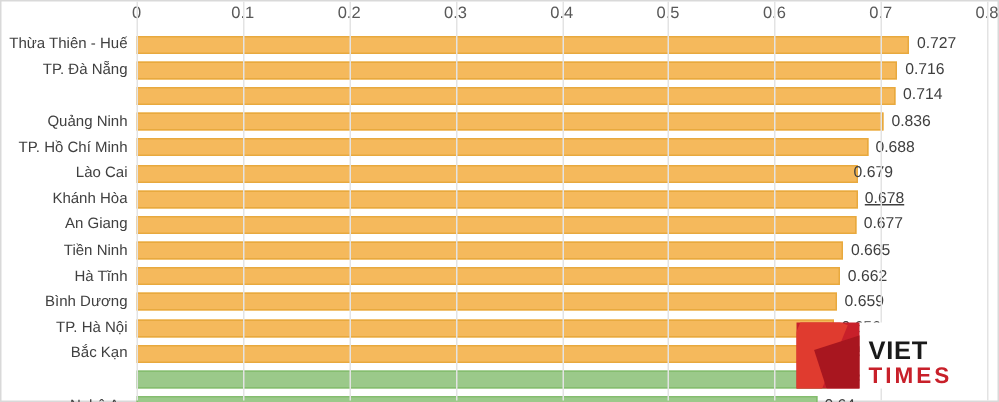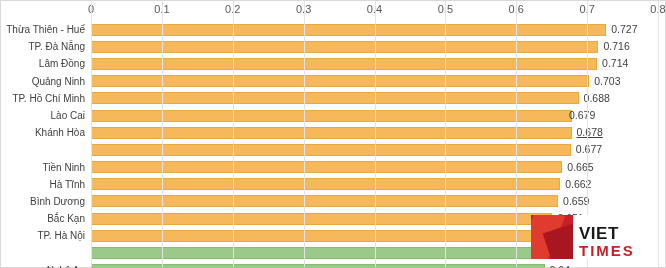--- a/index.html
+++ b/index.html
@@ -195,31 +195,30 @@
         </div>
       </div>
       <div class="row">
         <div class="row-label">TP. Đà Nẵng</div>
         <div class="bar-track">
           <div class="bar" style="width: 507.465px;"></div>
           <div class="bar-value" style="left: 507.465px;">0.716</div>
         </div>
       </div>
       <div class="row">
-        <div class="row-label">Lâm Đồng</div>
         <div class="bar-track">
           <div class="bar" style="width: 506.047px;"></div>
           <div class="bar-value" style="left: 506.047px;">0.714</div>
         </div>
       </div>
       <div class="row">
         <div class="row-label">Quảng Ninh</div>
         <div class="bar-track">
           <div class="bar" style="width: 498.251px;"></div>
-          <div class="bar-value" style="left: 498.251px;">0.703</div>
+          <div class="bar-value" style="left: 498.251px;">0.836</div>
         </div>
       </div>
       <div class="row">
         <div class="row-label">TP. Hồ Chí Minh</div>
         <div class="bar-track">
           <div class="bar" style="width: 487.62px;"></div>
           <div class="bar-value" style="left: 487.62px;">0.688</div>
         </div>
       </div>
       <div class="row">
@@ -230,20 +229,21 @@
         </div>
       </div>
       <div class="row">
         <div class="row-label">Khánh Hòa</div>
         <div class="bar-track">
           <div class="bar" style="width: 480.533px;"></div>
           <div class="bar-value" style="left: 480.533px; text-decoration: underline;">0.678</div>
         </div>
       </div>
       <div class="row">
+        <div class="row-label">An Giang</div>
         <div class="bar-track">
           <div class="bar" style="width: 479.824px;"></div>
           <div class="bar-value" style="left: 479.824px;">0.677</div>
         </div>
       </div>
       <div class="row">
         <div class="row-label">Tiền Ninh</div>
         <div class="bar-track">
           <div class="bar" style="width: 471.319px;"></div>
           <div class="bar-value" style="left: 471.319px;">0.665</div>
@@ -257,31 +257,31 @@
         </div>
       </div>
       <div class="row">
         <div class="row-label">Bình Dương</div>
         <div class="bar-track">
           <div class="bar" style="width: 467.066px;"></div>
           <div class="bar-value" style="left: 467.066px;">0.659</div>
         </div>
       </div>
       <div class="row">
+        <div class="row-label">TP. Hà Nội</div>
+        <div class="bar-track">
+          <div class="bar" style="width: 464.94px;"></div>
+          <div class="bar-value" style="left: 464.94px;">0.656</div>
+        </div>
+      </div>
+      <div class="row">
         <div class="row-label">Bắc Kạn</div>
         <div class="bar-track">
           <div class="bar" style="width: 461.396px;"></div>
           <div class="bar-value" style="left: 461.396px;">0.651</div>
-        </div>
-      </div>
-      <div class="row">
-        <div class="row-label">TP. Hà Nội</div>
-        <div class="bar-track">
-          <div class="bar" style="width: 464.94px;"></div>
-          <div class="bar-value" style="left: 464.94px;">0.656</div>
         </div>
       </div>
       <div class="row">
         <div class="bar-track">
           <div class="bar green" style="width: 459.979px;"></div>
           <div class="bar-value" style="left: 459.979px;">0.649</div>
         </div>
       </div>
       <div class="row">
         <div class="row-label">Nghệ An</div>

